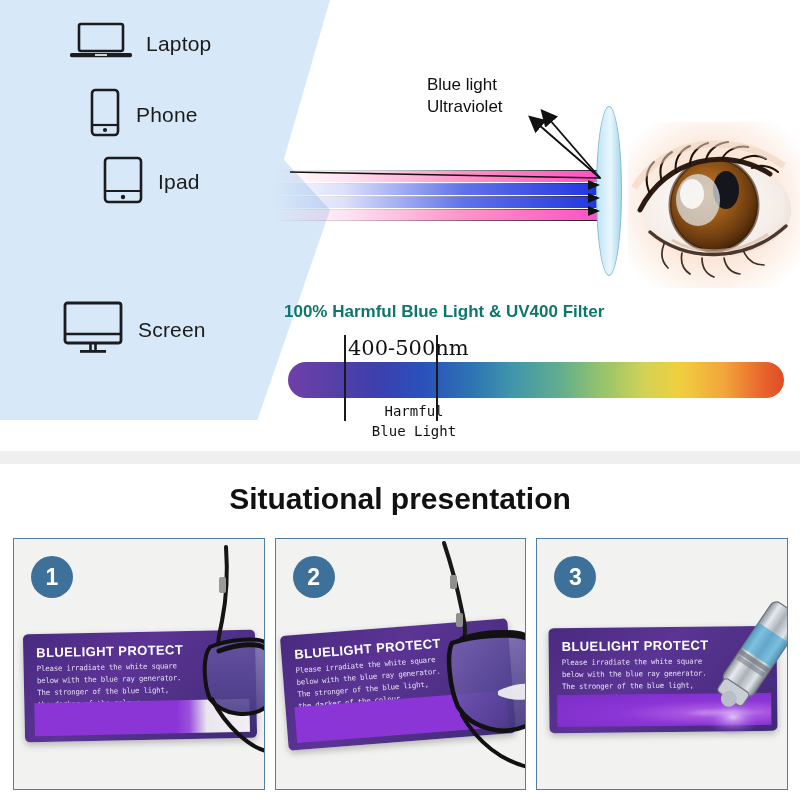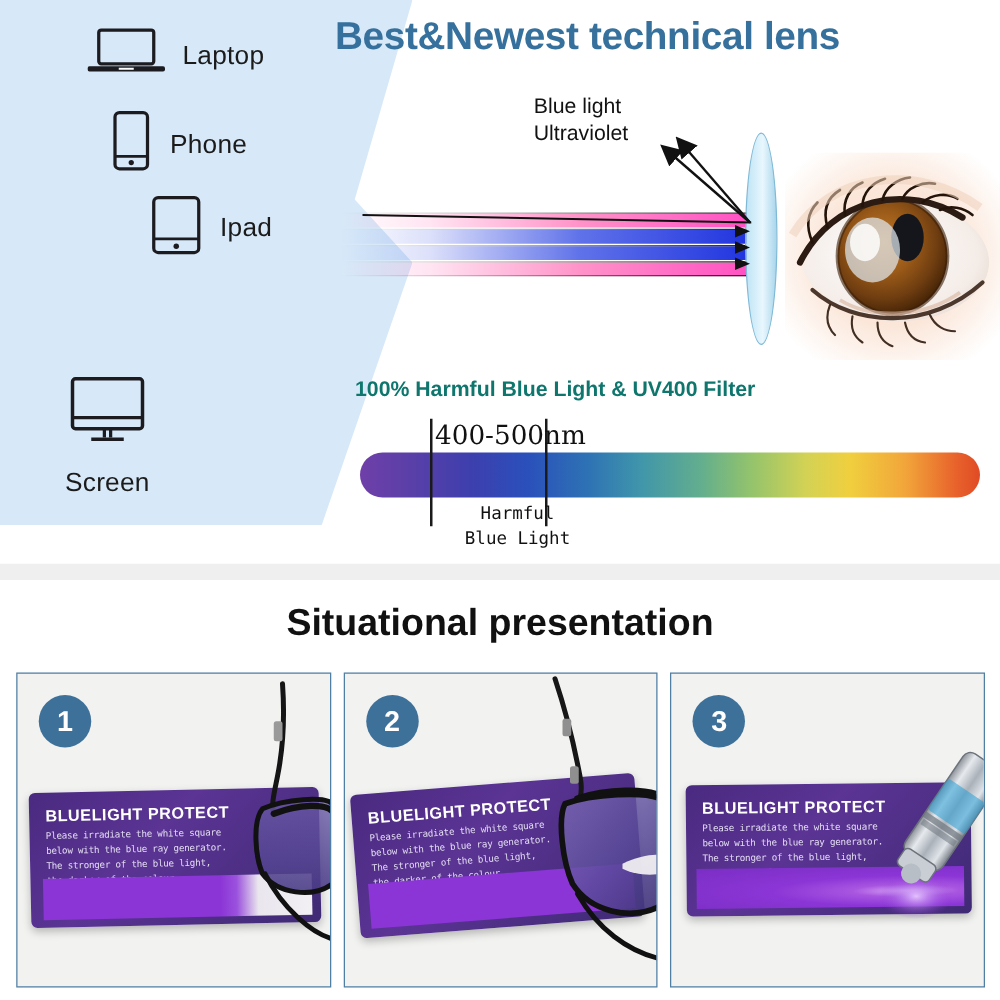--- a/index.html
+++ b/index.html
@@ -292,46 +292,45 @@
     <span class="device-icon">
       <svg width="34" height="50" viewBox="0 0 34 50">
         <rect x="4" y="2" width="26" height="45" rx="3.5" fill="none" stroke="#1b1b20" stroke-width="2.6"></rect>
         <line x1="4" y1="37" x2="30" y2="37" stroke="#1b1b20" stroke-width="2.2"></line>
         <circle cx="17" cy="42" r="2.1" fill="#1b1b20"></circle>
       </svg>
     </span>
     <span class="device-label">Phone</span>
   </div>
 
-  <div class="device-row" style="left:120px; top:156px;text-align:right;">
+  <div class="device-row" style="left:102px; top:156px;text-align:right;">
     <span class="device-icon">
       <svg width="42" height="48" viewBox="0 0 42 48">
         <rect x="3" y="2" width="36" height="44" rx="3.5" fill="none" stroke="#1b1b20" stroke-width="2.6"></rect>
         <line x1="3" y1="35" x2="39" y2="35" stroke="#1b1b20" stroke-width="2.2"></line>
         <circle cx="21" cy="41" r="2.2" fill="#1b1b20"></circle>
       </svg>
     </span>
     <span class="device-label">Ipad</span>
   </div>
 
 
-  <div class="device-row" style="left:52px; top:300px;flex-direction:column;">
+  <div class="device-row" style="left:62px; top:300px;">
     <span class="device-icon">
       <svg width="62" height="56" viewBox="0 0 62 56">
         <rect x="3" y="3" width="56" height="40" rx="2.4" fill="none" stroke="#1b1b20" stroke-width="2.8"></rect>
         <line x1="3" y1="34" x2="59" y2="34" stroke="#1b1b20" stroke-width="2.6"></line>
         <line x1="28.5" y1="43" x2="28.5" y2="50" stroke="#1b1b20" stroke-width="2.6"></line>
         <line x1="33.5" y1="43" x2="33.5" y2="50" stroke="#1b1b20" stroke-width="2.6"></line>
         <line x1="18" y1="51.4" x2="44" y2="51.4" stroke="#1b1b20" stroke-width="2.8"></line>
       </svg>
     </span>
     <span class="device-label">Screen</span>
   </div>
 
-  <div id="main-title">Best&amp;Newest technical lens</div>
 
   <div id="ray-label">
     <div>Blue light</div>
     <div>Ultraviolet</div>
   </div>
 
   <svg style="position:absolute; left:0; top:0; width:800px; height:451px; z-index:5;">
     <defs>
       <marker id="ah" markerWidth="9" markerHeight="9" refX="7" refY="4.5" orient="auto">
         <path d="M0,0 L9,4.5 L0,9 z" fill="#111"></path>

